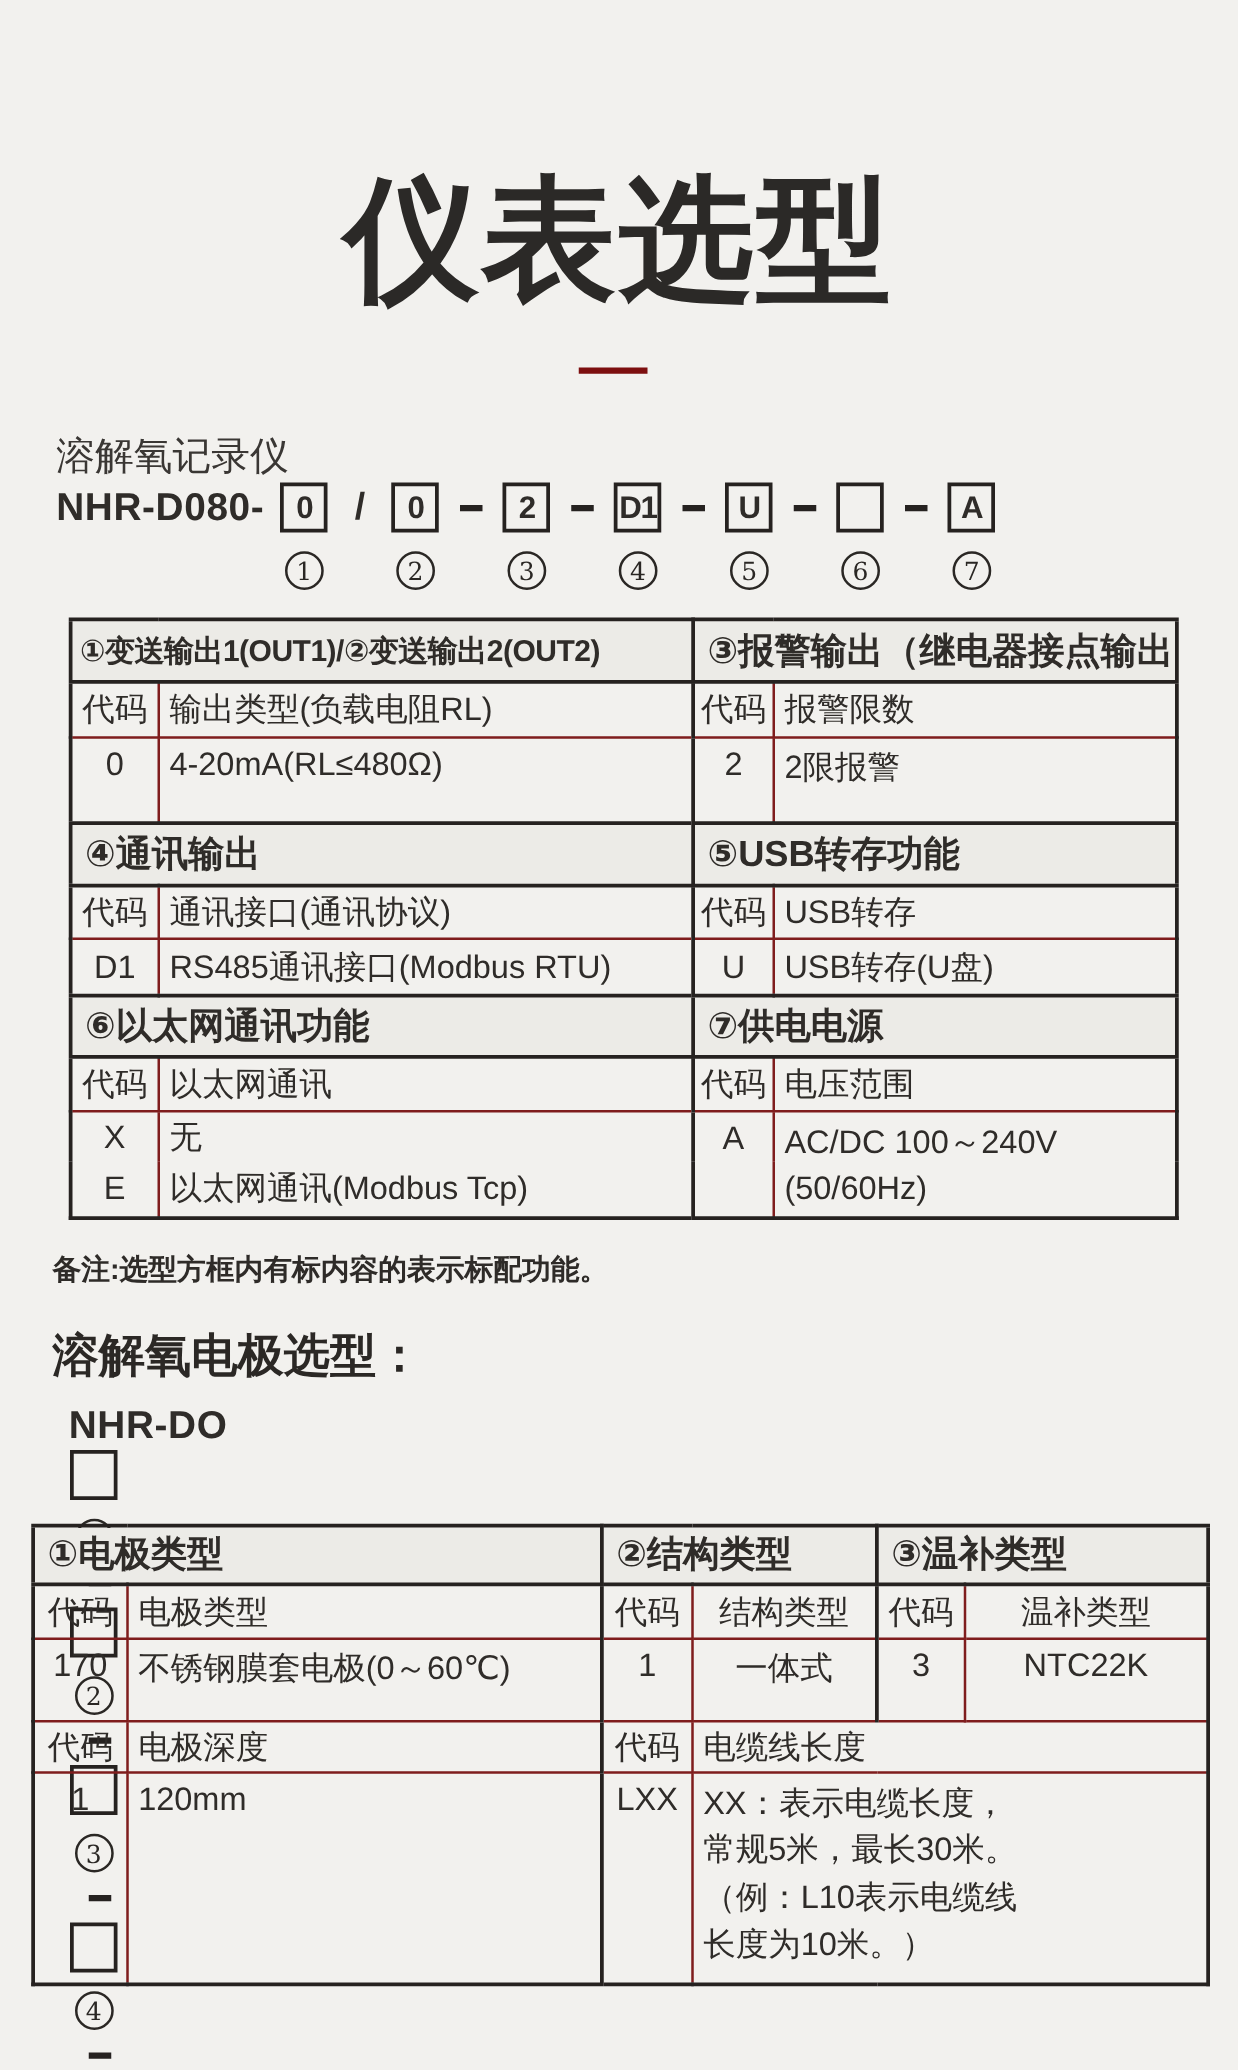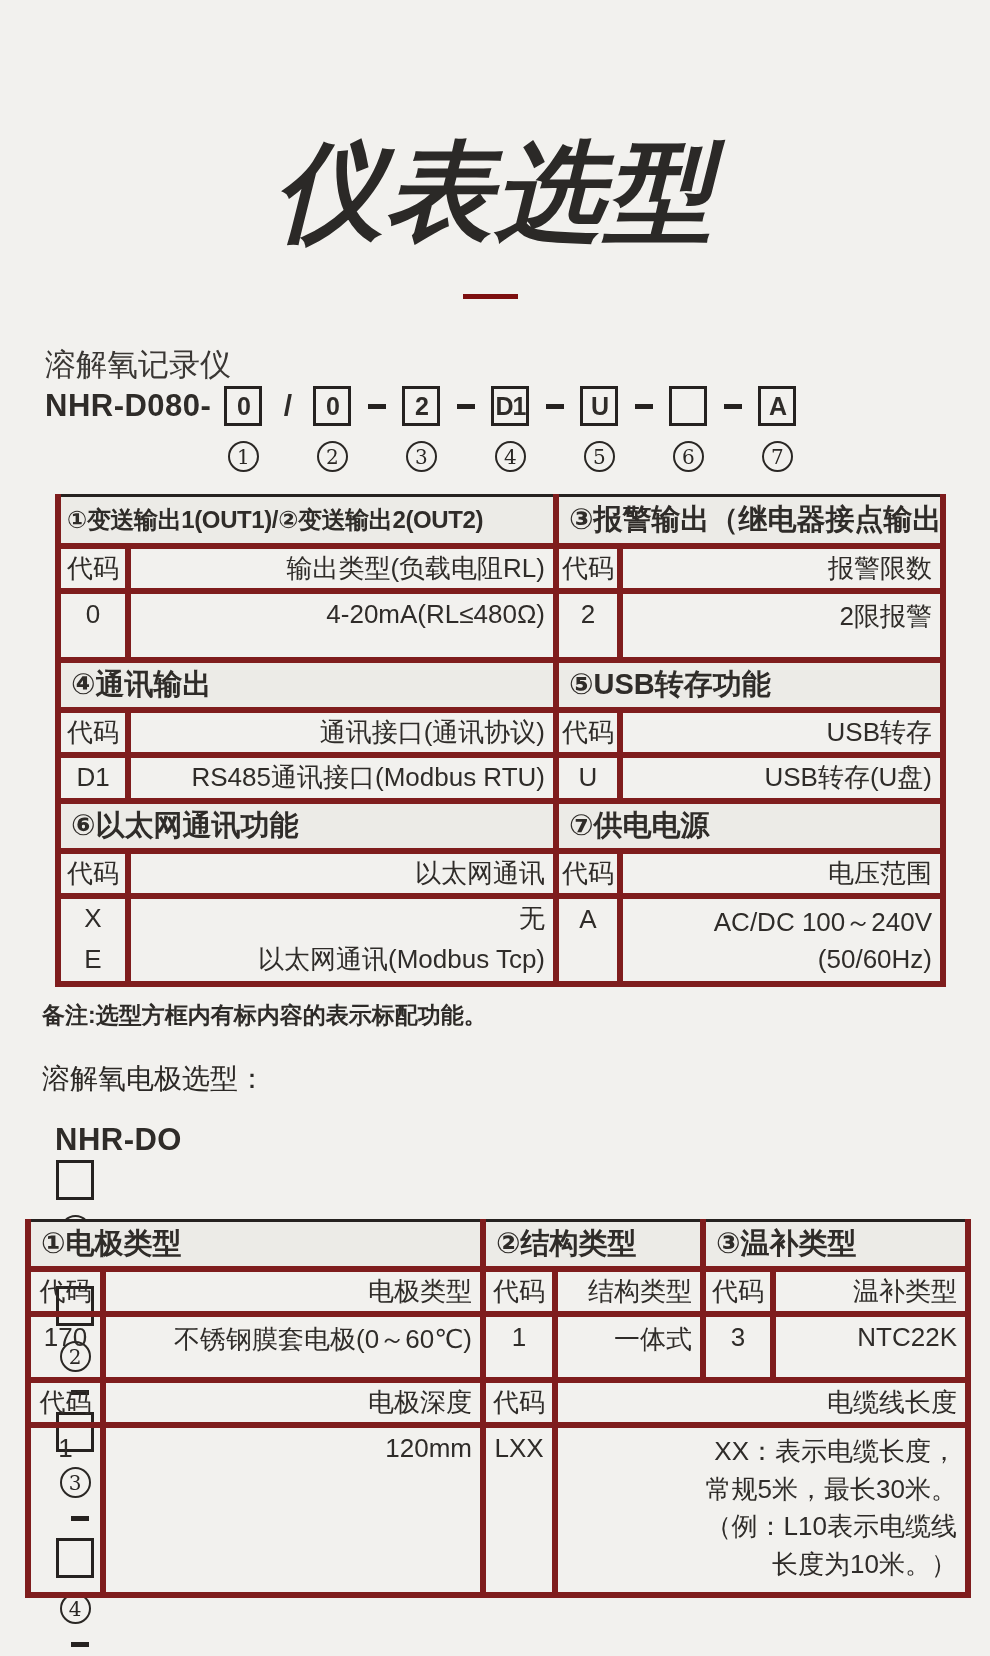--- a/index.html
+++ b/index.html
@@ -5,21 +5,21 @@
   html,body{margin:0;padding:0;}
   body{
     width:990px;height:1656px;position:relative;overflow:hidden;
     background:#f2f1ee;color:#2f2c29;
     font-family:"Liberation Sans","DejaVu Sans",sans-serif;
   }
   .abs{position:absolute;}
   
   .page-title{
     top:138px;left:0;width:990px;text-align:center;
-    font-size:108px;font-weight:900;line-height:1;color:#2b2927;letter-spacing:2px;font-style:italic;
+    font-size:108px;font-weight:900;line-height:1;color:#2b2927;letter-spacing:2px;
   }
   .accent-dash{top:294px;left:463px;width:55px;height:5px;background:#7d0f0f;}
   
   .rec-heading{top:344px;left:45px;font-size:31px;color:#3a3734;}
   .model-line{display:flex;align-items:flex-start;}
   .model-prefix{font-size:31px;font-weight:bold;letter-spacing:.5px;height:40px;display:flex;align-items:center;margin-right:12px;white-space:nowrap;}
   .unit{display:flex;flex-direction:column;align-items:center;width:40px;}
   .code-box{
     box-sizing:border-box;width:38px;height:40px;border:3px solid #262220;
     display:flex;align-items:center;justify-content:center;
@@ -29,37 +29,37 @@
     margin-top:15px;box-sizing:border-box;width:31px;height:31px;border:2px solid #2a2724;border-radius:50%;
     display:flex;align-items:center;justify-content:center;
     font-size:20px;font-family:"DejaVu Serif",serif;color:#2a2724;
   }
   .sep{width:49px;height:40px;display:flex;align-items:center;justify-content:center;}
   .sep.slash{font-size:30px;font-weight:bold;}
   .dash-bar{width:18px;height:5px;background:#262220;}
   
   table{border-collapse:collapse;table-layout:fixed;background:transparent;}
   .spec{border:3px solid #262220;}
-  .spec th,.spec td{border:6px solid #7f1d1d;overflow:hidden;}
+  .spec th,.spec td{border:2px solid #7f1d1d;overflow:hidden;}
   .spec th{
     background:#ecebe7;text-align:left;font-size:29px;font-weight:bold;
     padding:2px 4px 2px 10px;border-top:3px solid #262220;border-bottom:3px solid #262220;white-space:nowrap;
   }
   .spec th.tight{font-size:24px;letter-spacing:-.4px;padding-left:6px;}
-  .spec td{font-size:26px;padding:2px 8px;text-align:right;}
+  .spec td{font-size:26px;padding:2px 8px;}
   td.code{text-align:center;padding:2px 2px;}
   .bR3{border-right:3px solid #262220 !important;margin-left:16px;}
   .vt{vertical-align:top;padding-top:5px !important;}
   .nb{border-bottom:none !important;}
   .nt{border-top:none !important;}
   .pre{white-space:pre-line;line-height:1.45;}
   .ctr{text-align:center;}
   
   .note{top:1000px;left:42px;font-size:23px;font-weight:bold;color:#2e2b28;}
-  .elec-heading{top:1060px;left:42px;font-size:28px;font-weight:normal;color:#2b2825;}
+  .elec-heading{top:1060px;left:42px;font-size:37px;font-weight:bold;color:#2b2825;}
 </style>
 </head>
 <body>
 
 <div class="abs page-title">仪表选型</div>
 <div class="abs accent-dash"></div>
 
 <div class="abs rec-heading">溶解氧记录仪</div>
 
 <div class="abs model-line" style="top:386px;left:45px;">

